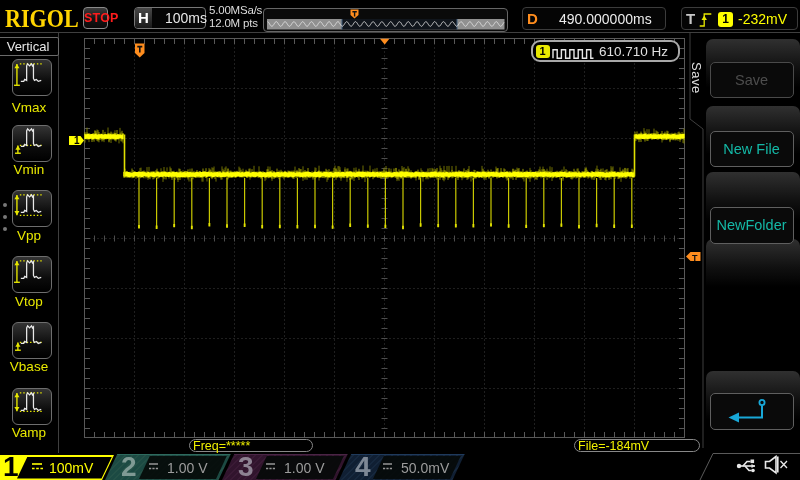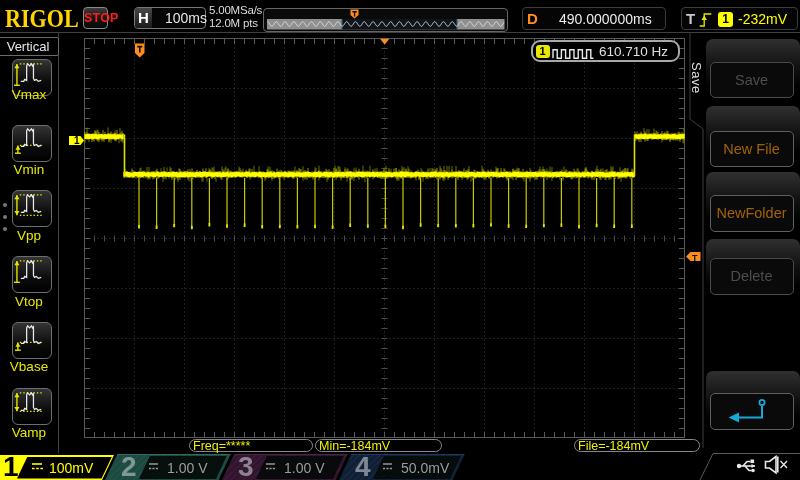--- a/index.html
+++ b/index.html
@@ -43,21 +43,21 @@
 #freq { left:531px; top:40px; width:149px; height:22px; background:#000; border:2px solid #a8a8a8; border-radius:9px; }
 #freq .fn { position:absolute; left:2.5px; top:2.5px; width:14px; height:13px; background:#e8e800; border-radius:3px;
   color:#000; font-weight:bold; font-size:11px; text-align:center; line-height:13px; }
 #freq .fv { position:absolute; left:66px; top:1.5px; font-size:13.5px; color:#e0e0e0; }
 .gdot { stroke:#3f3f3f; stroke-width:1; stroke-dasharray:1 3; }
 .meas { top:438.5px; height:13.5px; background:#000; border:1px solid #888; border-radius:7px;
   font-size:12.5px; line-height:12px; color:#f0f000; padding-left:3px; white-space:nowrap; }
 .rcell { left:706px; width:94px; height:64.5px; border-radius:7px 7px 6px 6px;
   background:linear-gradient(#303030,#101010 45%,#000 75%); }
 .rbtn { left:709.5px; width:84px; height:36.5px; background:#0a0a0a; border:1px solid #5f5f5f; border-radius:5px;
-  font-size:14.5px; text-align:center; line-height:35px; color:#a16207; }
+  font-size:14.5px; text-align:center; line-height:35px; color:#14b8a6; }
 .rbtn.dim { color:#4d4d4d; border-color:#4a4a4a; }
 #savetab { left:690px; top:60px; width:14px; height:36px; color:#e0e0e0; font-size:13px;
   writing-mode:vertical-rl; text-align:center; letter-spacing:0.5px; }
 .ch1bg { left:0; top:455px; width:114px; height:25px; background:#ffff00;
   clip-path:polygon(0 0,114px 0,102px 25px,0 25px); }
 .chbg { top:453.5px; width:126px; height:26.5px;
   clip-path:polygon(12.5px 0,126px 0,113.5px 26.5px,0 26.5px); }
 .h2 { background:repeating-linear-gradient(135deg,#245147 0 1.5px,#1c4a43 1.5px 4.6px); border-top:1px solid #2e6a5e; }
 .h3 { background:repeating-linear-gradient(135deg,#3a1a35 0 1.5px,#31142d 1.5px 4.6px); border-top:1px solid #4a2545; }
 .h4 { background:repeating-linear-gradient(135deg,#16283e 0 1.5px,#101f33 1.5px 4.6px); border-top:1px solid #1f3a5c; }
@@ -157,21 +157,21 @@
       <span class="tv">-232mV</span>
     </div>
 <div id="vert">Vertical</div>
 <div class="lbtn" style="top:59px"><svg width="38" height="35" viewBox="1 1 39 36">
         <line x1="8" y1="5" x2="31" y2="5" class="ydot"></line>
         <path d="M9 23 L12 23 L13 21 L15 22 L15 7 L16 5 L18 7 L20 5 L21 7 L22 6 L22 20 L23 22 L25 21 L27 23 L30 22" class="wht"></path>
         <line x1="5" y1="5" x2="5" y2="27" class="yl"></line>
         <path d="M5 5 l-2.6 4.5h5.2z" class="yf"></path>
         <line x1="2" y1="27" x2="8" y2="27" class="yl"></line>
       </svg></div>
-    <div class="llab" style="top:87px">Vmax</div>
+    <div class="llab" style="top:100px">Vmax</div>
     <div class="lbtn" style="top:124.7px"><svg width="38" height="35" viewBox="1 1 39 36">
         <line x1="8" y1="21" x2="31" y2="21" class="ydot"></line>
         <path d="M9 22 L12 22 L13 20 L15 21 L15 6 L16 4 L18 6 L20 4 L21 6 L22 5 L22 19 L23 21 L25 20 L27 22 L30 21" class="wht"></path>
         <line x1="6" y1="21" x2="6" y2="29" class="yl"></line>
         <path d="M6 21 l-2.6 4.5h5.2z" class="yf"></path>
         <line x1="3" y1="29" x2="9" y2="29" class="yl"></line>
       </svg></div>
     <div class="llab" style="top:162.2px">Vmin</div>
     <div class="lbtn" style="top:190.4px"><svg width="38" height="35" viewBox="1 1 39 36">
         <line x1="8" y1="5" x2="31" y2="5" class="ydot"></line>
@@ -212,37 +212,35 @@
       <i></i>
       <i></i>
     </div>
 <div class="rcell" style="top:39.3px"></div>
     <div class="rcell" style="top:105.7px"></div>
     <div class="rcell" style="top:172.1px"></div>
     <div class="rcell" style="top:238.5px"></div>
     <div class="rcell" style="top:371.3px"></div>
     <div class="rbtn dim" style="top:61.5px">Save</div>
     <div class="rbtn on" style="top:130.5px">New File</div>
-    <div class="rbtn on" style="top:195px">NewFolder</div>
-    <div class="rbtn dim" style="top:258.4px">Delete</div>
+    <div class="rbtn on" style="top:207px">NewFolder</div>
     <div class="rbtn" style="top:393px"><svg width="84" height="36" viewBox="0 0 84 36">
         <circle cx="51" cy="8.5" r="2.6" fill="none" stroke="#18a8d8" stroke-width="1.8"></circle>
         <path d="M51 11.5 V23.5 H27" fill="none" stroke="#18a8d8" stroke-width="2"></path>
         <path d="M28 18.5 L17.5 23.5 L28 28.5 z" fill="#18a8d8"></path>
       </svg></div>
 <div id="savetab">Save</div>
 <div id="freq">
       <span class="fn">1</span>
 <svg style="position:absolute;left:19px;top:7px" width="42" height="10" viewBox="0 0 42 10">
 <path d="M1 9.3 V0.7 H5.2 V9.3 H9.4 V0.7 H13.6 V9.3 H17.8 V0.7 H22 V9.3 H26.2 V0.7 H30.4 V9.3 H34.6 V0.7 H38.8 V9.3 H41.5" stroke="#e8e8e8" stroke-width="1.4" fill="none"></path>
       </svg>
 <span class="fv">610.710 Hz</span>
     </div>
     <div class="meas" style="left:189px;width:124px">Freq=*****</div>
-    <div class="meas" style="left:315px;width:127px">Min=-184mV</div>
     <div class="meas" style="left:574px;width:126px">File=-184mV</div>
 
 <div class="ch1bg"></div>
 <div class="chnum" style="left:3px;color:#000">1</div>
 <div class="ch1in"></div>
 <svg class="cicon" style="left:31px" width="14" height="12" viewBox="0 0 14 12">
       <line x1="1" y1="3" x2="11" y2="3" stroke="#ffff00" stroke-width="1.6"></line>
       <path d="M1 7.5h2.6M5.2 7.5h2.6M9.4 7.5h2.6" stroke="#ffff00" stroke-width="1.6" fill="none"></path>
     </svg>
 <div class="chval" style="left:49px;color:#ffff00">100mV</div>

